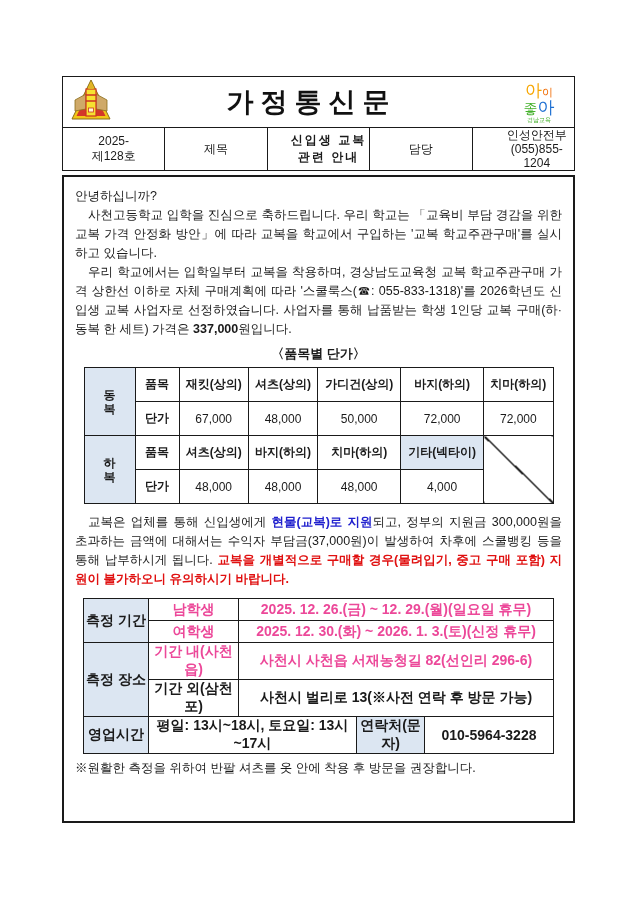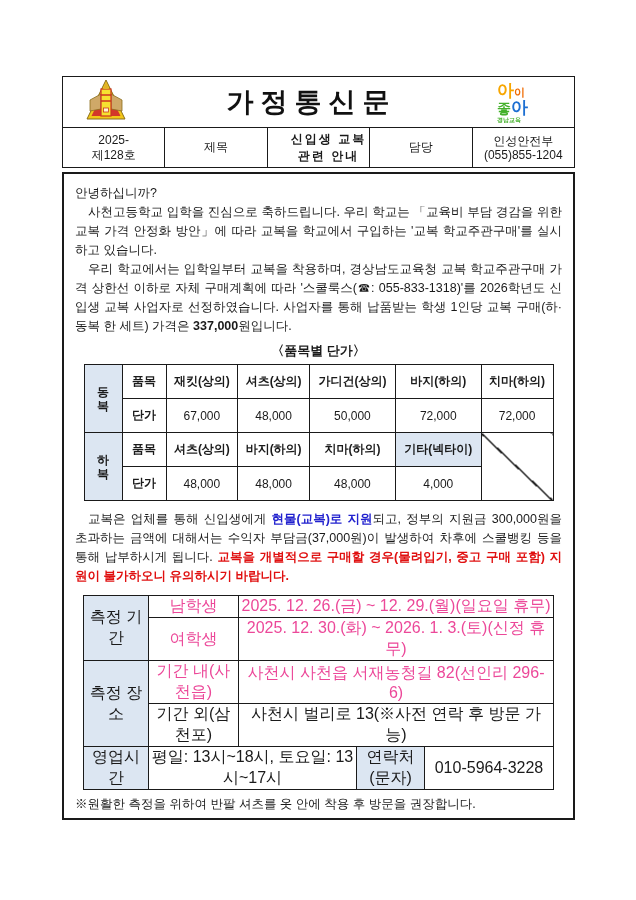--- a/index.html
+++ b/index.html
@@ -6,30 +6,30 @@
   html,body { background:#ffffff; }
   .page {
     position:relative; width:636px; height:900px; background:#ffffff;
     font-family:"Liberation Sans", sans-serif; color:#1a1a1a; overflow:hidden;
   }
   .doc { position:absolute; left:62px; top:76px; width:513px; }
 
   
   table.hdr { width:100%; border-collapse:collapse; table-layout:fixed; }
   table.hdr td { border:1.6px solid #1a1a1a; text-align:center; vertical-align:middle; }
-  .hdr-top { height:45px; padding:2px 23px; }
+  .hdr-top { height:45px; padding:2px 8px; }
   .hdr-top-inner { display:flex; align-items:center; justify-content:space-between; }
   .doc-title { flex:1; text-align:center; font-size:27px; font-weight:bold; letter-spacing:7px; color:#111; }
   .hdr2 td { height:40px; font-size:12px; }
   .issue-cell { line-height:15px; }
   .subject { font-size:17px; font-weight:bold; letter-spacing:2px; }
   .contact-cell { font-size:11.5px; line-height:14px; }
 
   
-  .logo-right { width:54px; line-height:1; text-align:left; font-weight:bold; }
+  .logo-right { width:54px; line-height:1; text-align:center; font-weight:normal; }
   .lr-row1 .c1 { font-size:17px; color:#f7a600; }
   .lr-row1 .c2 { font-size:11px; color:#f06a00; }
   .lr-row2 .c3 { font-size:14px; color:#43b02a; }
   .lr-row2 .c4 { font-size:17px; color:#1d6fd2; }
   .lr-cap { font-size:6px; color:#43b02a; margin-top:1px; }
 
   
   .body-box {
     border:2px solid #1a1a1a; margin-top:4px; height:648px;
     padding:10px 11px 0 11px; overflow:hidden; position:relative;
@@ -39,30 +39,30 @@
   .u { text-underline-offset:2px; }
   .b { font-weight:bold; }
   .blue { color:#2121ce; font-weight:bold; }
   .red  { color:#e01010; font-weight:bold; }
 
   .tbl-title { text-align:center; font-size:13px; font-weight:bold; margin:6px 0 4px 0; }
 
   
   table.price { width:470px; margin:0 auto; border-collapse:collapse; font-size:12px; }
   table.price td { border:1.2px solid #1a1a1a; height:19px; text-align:center; vertical-align:middle; padding:8px 2px; }
-  table.price .grp { width:38px; background:#dce6f2; font-weight:bold; line-height:14px; padding:0 9px; word-break:break-all; }
+  table.price .grp { width:38px; background:#dce6f2; font-weight:bold; line-height:14px; padding:0 19px; word-break:break-all; }
   table.price .lbl { width:44px; font-weight:bold; }
   table.price .item { font-weight:bold; }
   table.price .etc { background:#dce6f2; }
   .diag { background:linear-gradient(to top right,
            #ffffff calc(50% - 0.8px), #1a1a1a calc(50% - 0.8px),
            #1a1a1a calc(50% + 0.8px), #ffffff calc(50% + 0.8px)); }
 
   
-  table.sched { width:470px; margin:9px auto 0 auto; border-collapse:collapse; font-size:16px; font-weight:normal; table-layout:fixed; }
+  table.sched { width:470px; margin:9px auto 0 auto; border-collapse:collapse; font-size:14px; font-weight:bold; table-layout:fixed; }
   table.sched td { border:1.2px solid #1a1a1a; height:22px; text-align:center; vertical-align:middle; padding:0 2px; }
   table.sched .hd { background:#dce6f2; color:#1a1a1a; }
   table.sched .bluetxt { color:#ec4899; }
 
   .footnote { font-size:12px; margin-top:5px; text-align:right; }
 
   .date-line { text-align:center; font-family:"Liberation Serif", serif; font-size:15px; letter-spacing:2px; margin-top:54px; color:#222; }
   .sign-line { text-align:center; font-size:21px; font-weight:bold; letter-spacing:3px; margin-top:26px; color:#111; }
 </style>
 </head>
@@ -99,21 +99,21 @@
         </td>
       </tr>
       <tr class="hdr2">
         <td style="width:104px;" class="issue-cell">
           <span>2025-</span><br>
           <span>제128호</span>
         </td>
         <td style="width:50px;">제목</td>
         <td style="width:239px;padding-left:20px;" class="subject">신입생 교복 관련 안내</td>
         <td style="width:42px;">담당</td>
-        <td style="width:78px;" class="contact-cell">
+        <td style="width:78px;padding-left:27px;" class="contact-cell">
           <span>인성안전부</span><br>
           <span>(055)855-1204</span>
         </td>
       </tr>
     </tbody>
       </table>
 
     <div class="body-box">
 
       <p>안녕하십니까?</p>

